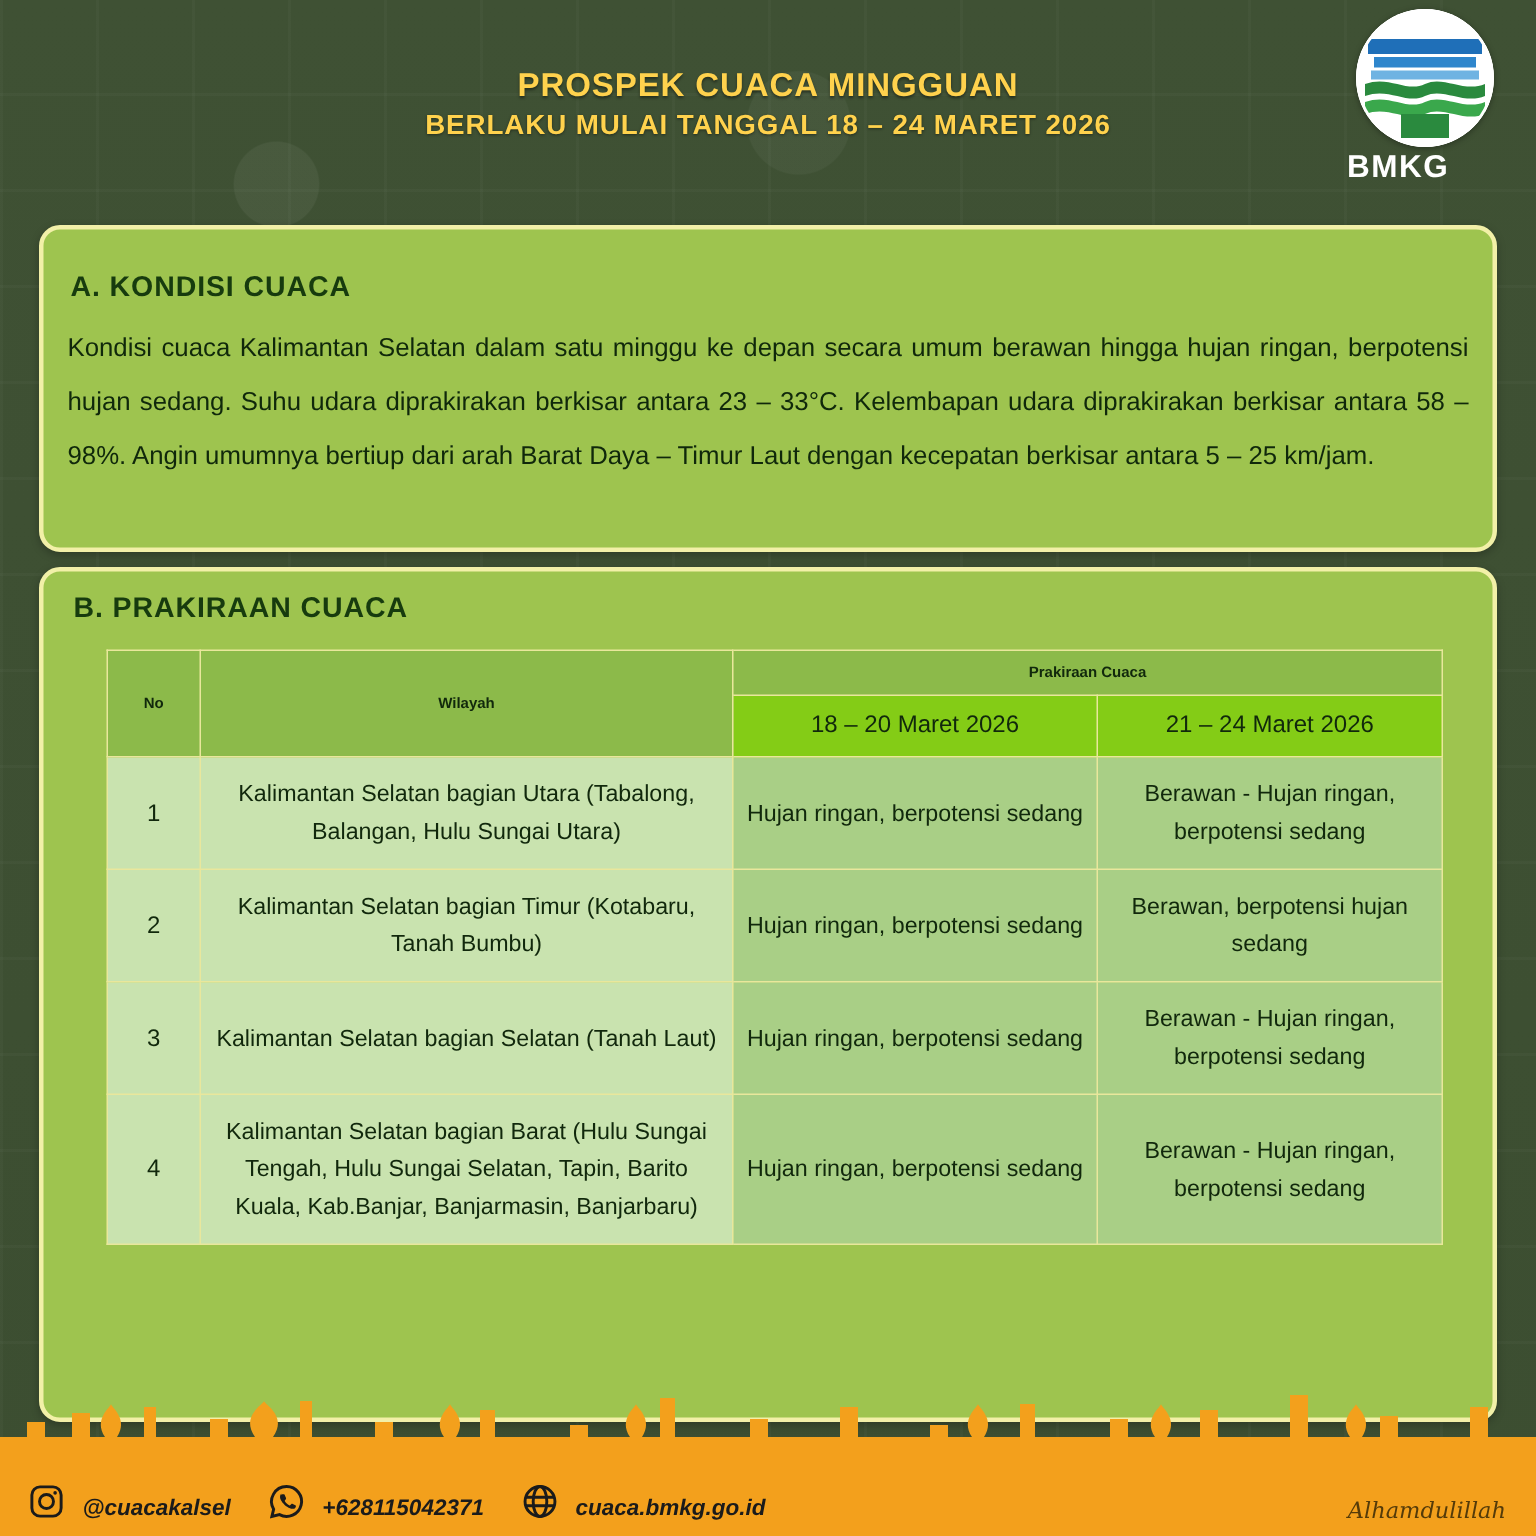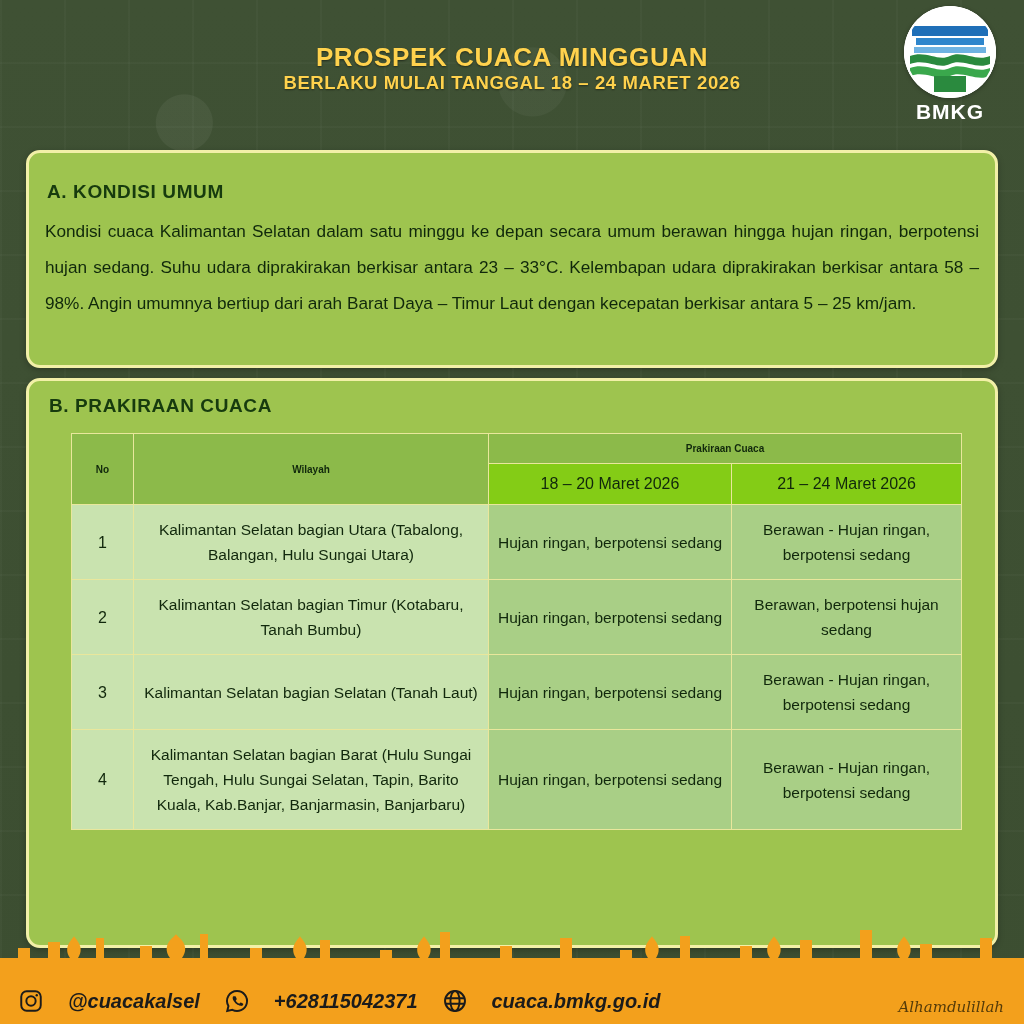--- a/index.html
+++ b/index.html
@@ -38,30 +38,30 @@
     position: absolute;
     top: 44px;
     left: 0;
     width: 1024px;
     text-align: center;
     color: #ffd24d;
     font-weight: bold;
     letter-spacing: 0.6px;
     text-shadow: 0 1px 2px rgba(0,0,0,0.45);
   }
-  #title-block .line { font-size: 26px; line-height: 26px; }
+  #title-block .line { font-size: 22px; line-height: 26px; }
   #title-block .line3 { font-size: 18.5px; }
 
   
   #logo-wrap {
     position: absolute;
     top: 6px;
     right: 22px;
     width: 104px;
-    text-align: center;
+    text-align: left;
   }
   #logo-circle {
     width: 92px; height: 92px;
     margin: 0 auto;
     border-radius: 50%;
     background: #ffffff;
     overflow: hidden;
     position: relative;
     box-shadow: 0 1px 4px rgba(0,0,0,0.35);
   }
@@ -157,24 +157,24 @@
     left: 0; right: 0; bottom: 0;
     height: 46px;
     background: #f3a01c;
     display: flex;
     align-items: center;
     padding: 0 18px;
     gap: 10px;
   }
   .f-item {
     display: flex;
-    align-items: center;
-    gap: 24px;
+    align-items: flex-end;
+    gap: 11px;
     color: #1b1b1b;
-    font-size: 20px;
+    font-size: 15px;
     font-style: italic;
     font-weight: bold;
   }
   .f-item.sep { margin-left: 14px; }
   .f-icon { display: inline-flex; align-items: center; }
   #signature {
     position: absolute;
     right: 20px;
     bottom: 8px;
     color: #3a2a06;
@@ -206,21 +206,21 @@
           <path d="M6 62 C22 56, 34 68, 46 62 C58 56, 72 68, 86 62 L86 70 C72 76, 58 64, 46 70 C34 76, 22 64, 6 70 Z" fill="#3aa84c"></path>
           <path d="M30 70 h32 v16 H30z" fill="#2a8a3e"></path>
           <circle cx="46" cy="46" r="45" fill="none" stroke="#ffffff" stroke-width="2"></circle>
         </svg>
       </div>
       <div id="logo-text">BMKG</div>
     </div>
   </div>
 
   <div class="panel" id="panel-a">
-    <div class="panel-heading">A.  KONDISI UMUM</div>
+    <div class="panel-heading">A.  KONDISI CUACA</div>
     <div id="kondisi-text">Kondisi cuaca Kalimantan Selatan dalam satu minggu ke depan secara umum berawan hingga hujan ringan, berpotensi hujan sedang. Suhu udara diprakirakan berkisar antara 23 – 33°C. Kelembapan udara diprakirakan berkisar antara 58 – 98%. Angin umumnya bertiup dari arah Barat Daya – Timur Laut dengan kecepatan berkisar antara 5 – 25 km/jam.</div>
   </div>
 
   <div class="panel" id="panel-b">
     <div class="panel-heading">B.  PRAKIRAAN CUACA</div>
 
     <div id="tbl-wrap">
       <table>
         <colgroup>
           <col class="c-no">

